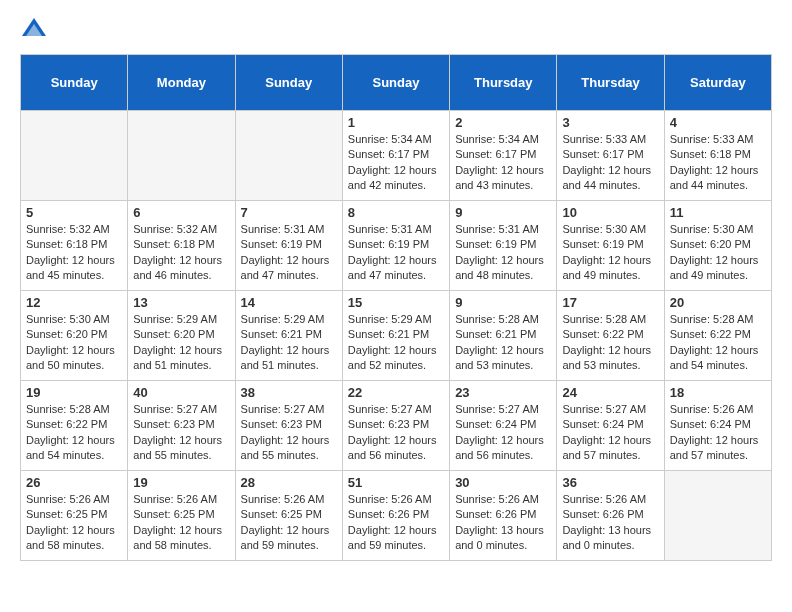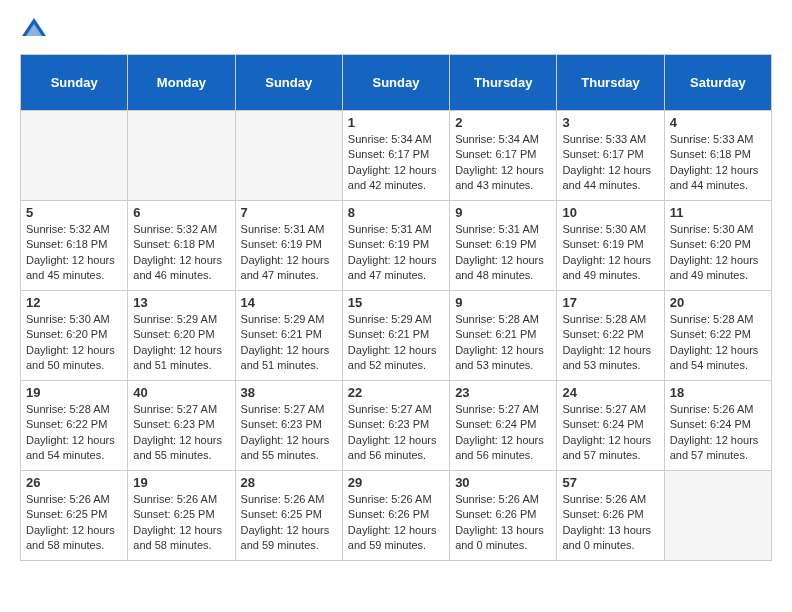--- a/index.html
+++ b/index.html
@@ -321,35 +321,35 @@
 and 58 minutes.</div>
           </td>
           <td>
             <span class="cell-date">28</span>
             <div class="cell-info" style="white-space: pre-line;">Sunrise: 5:26 AM
 Sunset: 6:25 PM
 Daylight: 12 hours
 and 59 minutes.</div>
           </td>
           <td>
-            <span class="cell-date">29</span>
+            <span class="cell-date">51</span>
             <div class="cell-info" style="white-space: pre-line;">Sunrise: 5:26 AM
 Sunset: 6:26 PM
 Daylight: 12 hours
 and 59 minutes.</div>
           </td>
           <td>
             <span class="cell-date">30</span>
             <div class="cell-info" style="white-space: pre-line;">Sunrise: 5:26 AM
 Sunset: 6:26 PM
 Daylight: 13 hours
 and 0 minutes.</div>
           </td>
           <td>
-            <span class="cell-date">57</span>
+            <span class="cell-date">36</span>
             <div class="cell-info" style="white-space: pre-line;">Sunrise: 5:26 AM
 Sunset: 6:26 PM
 Daylight: 13 hours
 and 0 minutes.</div>
           </td>
           <td class="empty"></td>
         </tr>
       </tbody>
   </table>
 </div>

